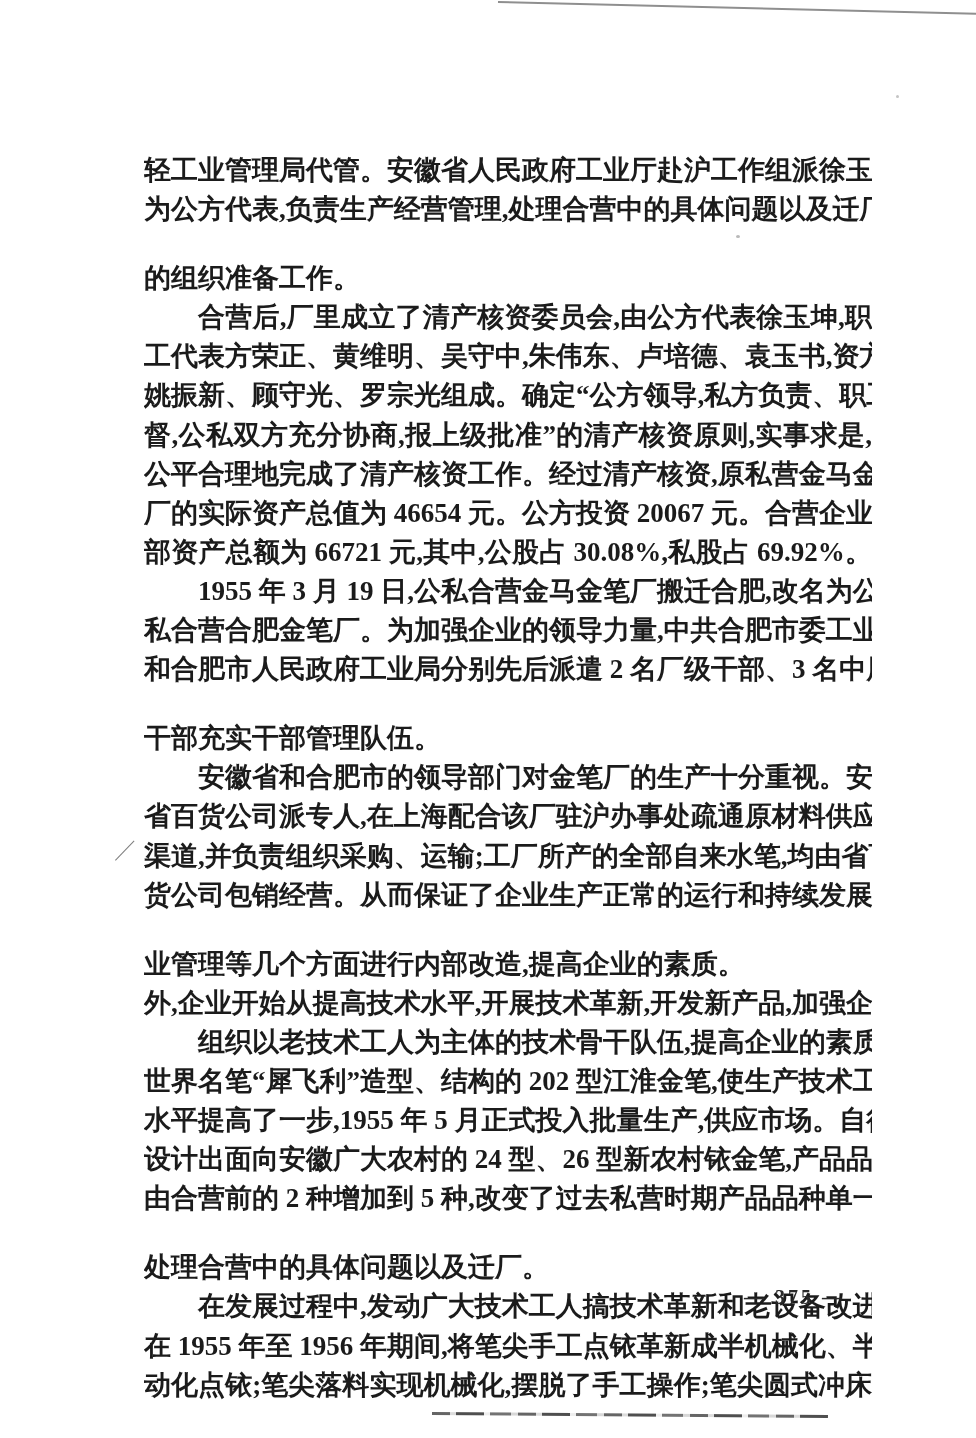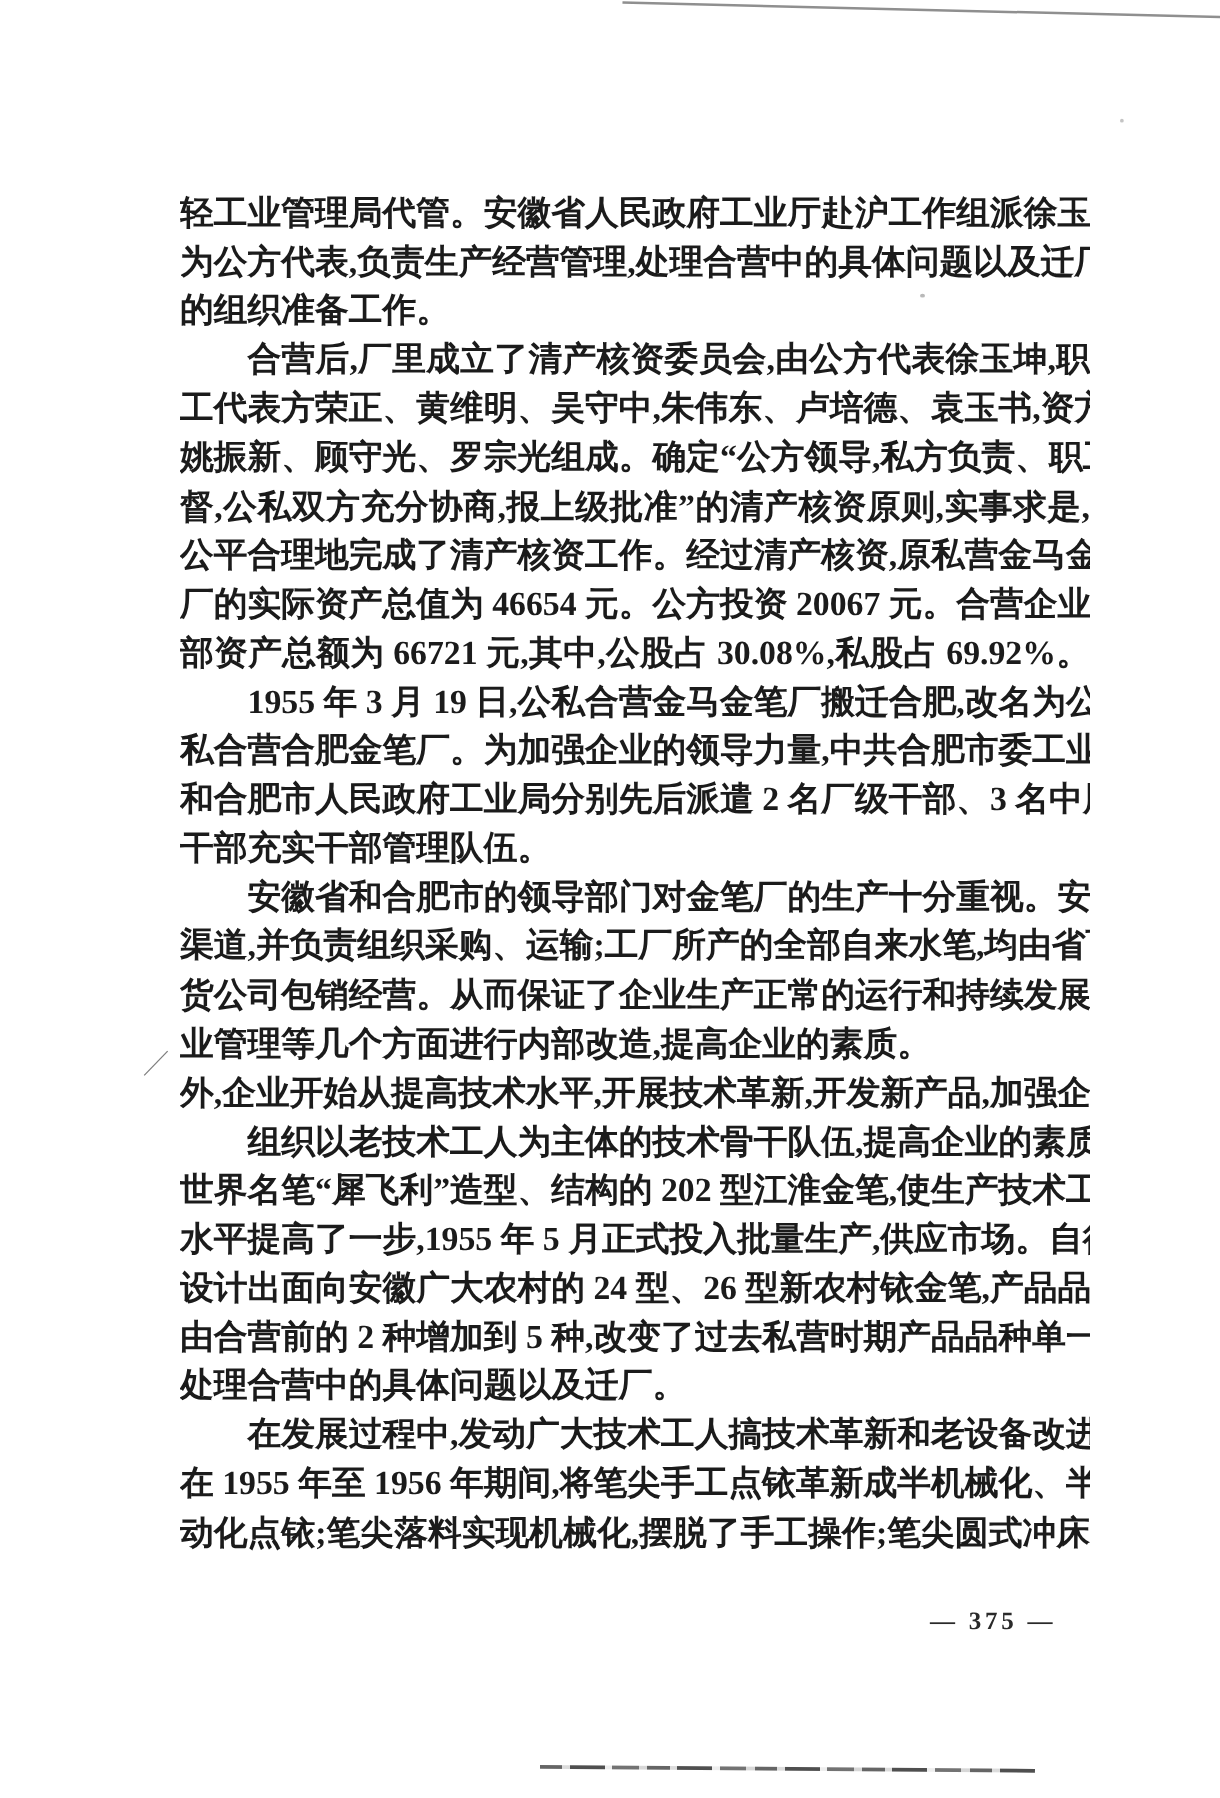--- a/index.html
+++ b/index.html
@@ -33,20 +33,21 @@
     text-align: justify;
     text-align-last: justify;
     overflow: hidden;
   }
   .text-line.indent {
     padding-left: 54px;
   }
   .text-line.para-end {
     text-align: left;
     text-align-last: left;
+    margin-top: 30px;
   }
   .page-number {
     position: absolute;
     left: 744px;
     top: 1286px;
     width: 160px;
     color: #2a2a2a;
     font-size: 20px;
     font-weight: 600;
     letter-spacing: 3px;
@@ -129,20 +130,21 @@
     <span class="text-line">姚振新、顾守光、罗宗光组成。确定“公方领导,私方负责、职工监</span>
     <span class="text-line">督,公私双方充分协商,报上级批准”的清产核资原则,实事求是,</span>
     <span class="text-line">公平合理地完成了清产核资工作。经过清产核资,原私营金马金笔</span>
     <span class="text-line">厂的实际资产总值为 46654 元。公方投资 20067 元。合营企业全</span>
     <span class="text-line">部资产总额为 66721 元,其中,公股占 30.08%,私股占 69.92%。</span>
     <span class="text-line indent">1955 年 3 月 19 日,公私合营金马金笔厂搬迁合肥,改名为公</span>
     <span class="text-line">私合营合肥金笔厂。为加强企业的领导力量,中共合肥市委工业部</span>
     <span class="text-line">和合肥市人民政府工业局分别先后派遣 2 名厂级干部、3 名中层</span>
     <span class="text-line para-end">干部充实干部管理队伍。</span>
     <span class="text-line indent">安徽省和合肥市的领导部门对金笔厂的生产十分重视。安徽</span>
+    <span class="text-line">省百货公司派专人,在上海配合该厂驻沪办事处疏通原材料供应</span>
     <span class="text-line">渠道,并负责组织采购、运输;工厂所产的全部自来水笔,均由省百</span>
     <span class="text-line">货公司包销经营。从而保证了企业生产正常的运行和持续发展。此</span>
     <span class="text-line para-end">业管理等几个方面进行内部改造,提高企业的素质。</span>
     <span class="text-line">外,企业开始从提高技术水平,开展技术革新,开发新产品,加强企</span>
     <span class="text-line indent">组织以老技术工人为主体的技术骨干队伍,提高企业的素质</span>
     <span class="text-line">世界名笔“犀飞利”造型、结构的 202 型江淮金笔,使生产技术工艺</span>
     <span class="text-line">水平提高了一步,1955 年 5 月正式投入批量生产,供应市场。自行</span>
     <span class="text-line">设计出面向安徽广大农村的 24 型、26 型新农村铱金笔,产品品种</span>
     <span class="text-line">由合营前的 2 种增加到 5 种,改变了过去私营时期产品品种单一、</span>
     <span class="text-line para-end">处理合营中的具体问题以及迁厂。</span>

